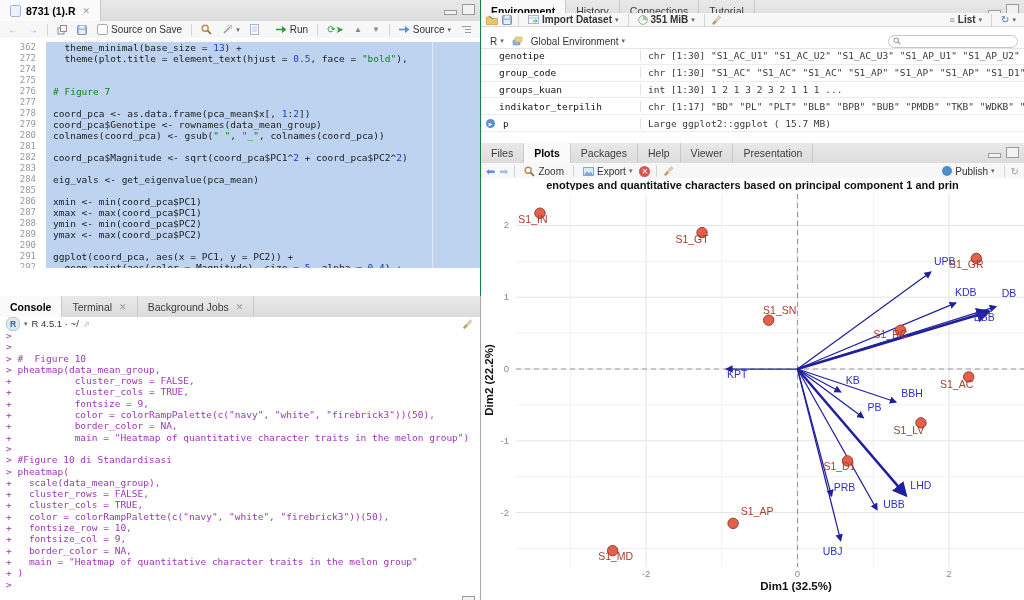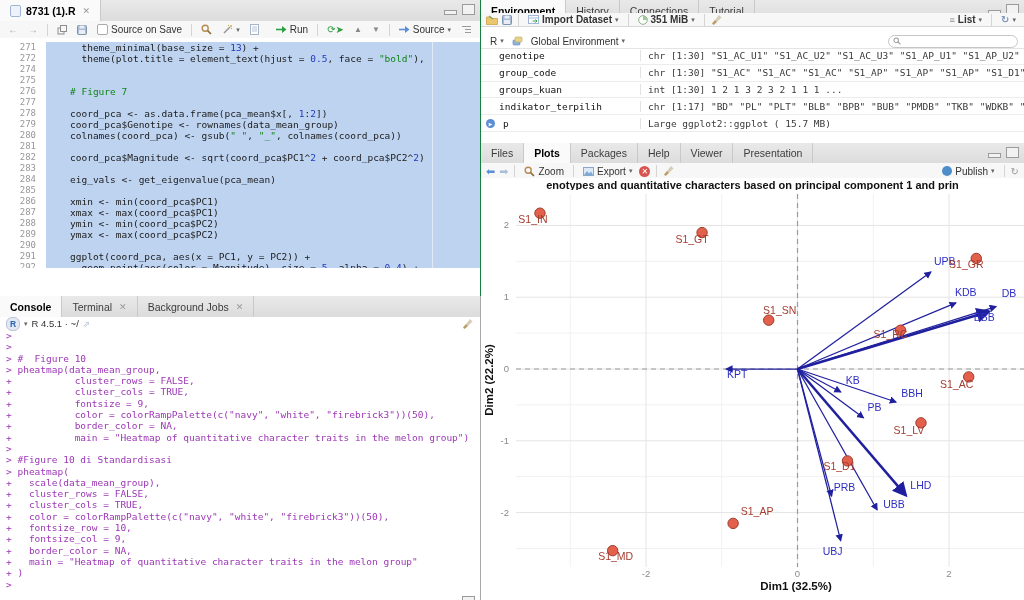--- a/index.html
+++ b/index.html
@@ -28,21 +28,21 @@
   .caret{font-size:7px;color:#666;}
   .chev{font-size:8px;color:#888;}
   svg.ic{display:block;}
 
   
   .code-area{position:absolute;left:0;right:0;top:38px;height:241px;background:#fff;overflow:hidden;
     font-family:"DejaVu Sans Mono","Liberation Mono",monospace;font-size:9.5px;}
   .cl{display:flex;height:11px;line-height:11px;}
   .cl.clip{height:6px;overflow:hidden;}
   .ln{flex:none;width:36px;padding-right:10px;text-align:right;color:#989898;background:#ffffff;font-size:9px;}
-  .ct{flex:1;background:#bdd3f0;white-space:pre;padding-left:24px;color:#1b1b1b;}
+  .ct{flex:1;background:#bdd3f0;white-space:pre;padding-left:7px;color:#1b1b1b;}
   .tok-num{color:#2139c1;}
   .tok-str{color:#108417;}
   .tok-com{color:#108417;}
   .margin-guide{position:absolute;left:432px;top:38px;height:241px;width:1px;background:rgba(255,255,255,.55);}
   .statusbar{position:absolute;left:0;right:0;bottom:0;height:16px;background:#efefef;border-top:1px solid #cfcfcf;
     display:flex;align-items:center;font-size:9.5px;color:#555;padding:0 6px;gap:8px;}
   .doc-ic{display:inline-block;width:9px;height:9px;background:#e8a33d;border-radius:2px;}
 
   
   .console-version{position:absolute;left:0;right:0;top:21px;height:13px;display:flex;align-items:center;
@@ -165,21 +165,21 @@
       <span class="tbtn">
         <svg class="ic" width="11" height="9" viewBox="0 0 11 9">
             <line x1="1" y1="1.5" x2="10" y2="1.5" stroke="#9a9a9a"></line>
             <line x1="4" y1="4.5" x2="10" y2="4.5" stroke="#9a9a9a"></line>
             <line x1="4" y1="7.5" x2="10" y2="7.5" stroke="#9a9a9a"></line>
           </svg>
       </span>
     </div>
     <div class="code-area" id="code-area" style="padding-top: 4px;">
         <div class="cl">
-          <span class="ln">271</span>
+          <span class="ln">362</span>
           <span class="ct">  theme_minimal(base_size = <span class="tok-num">13</span>) +</span>
         </div>
         <div class="cl">
           <span class="ln">272</span>
           <span class="ct">  theme(plot.title = element_text(hjust = <span class="tok-num">0.5</span>, face = <span class="tok-str">"bold"</span>),</span>
         </div>
         <div class="cl">
           <span class="ln">274</span>
           <span class="ct"></span>
         </div>

